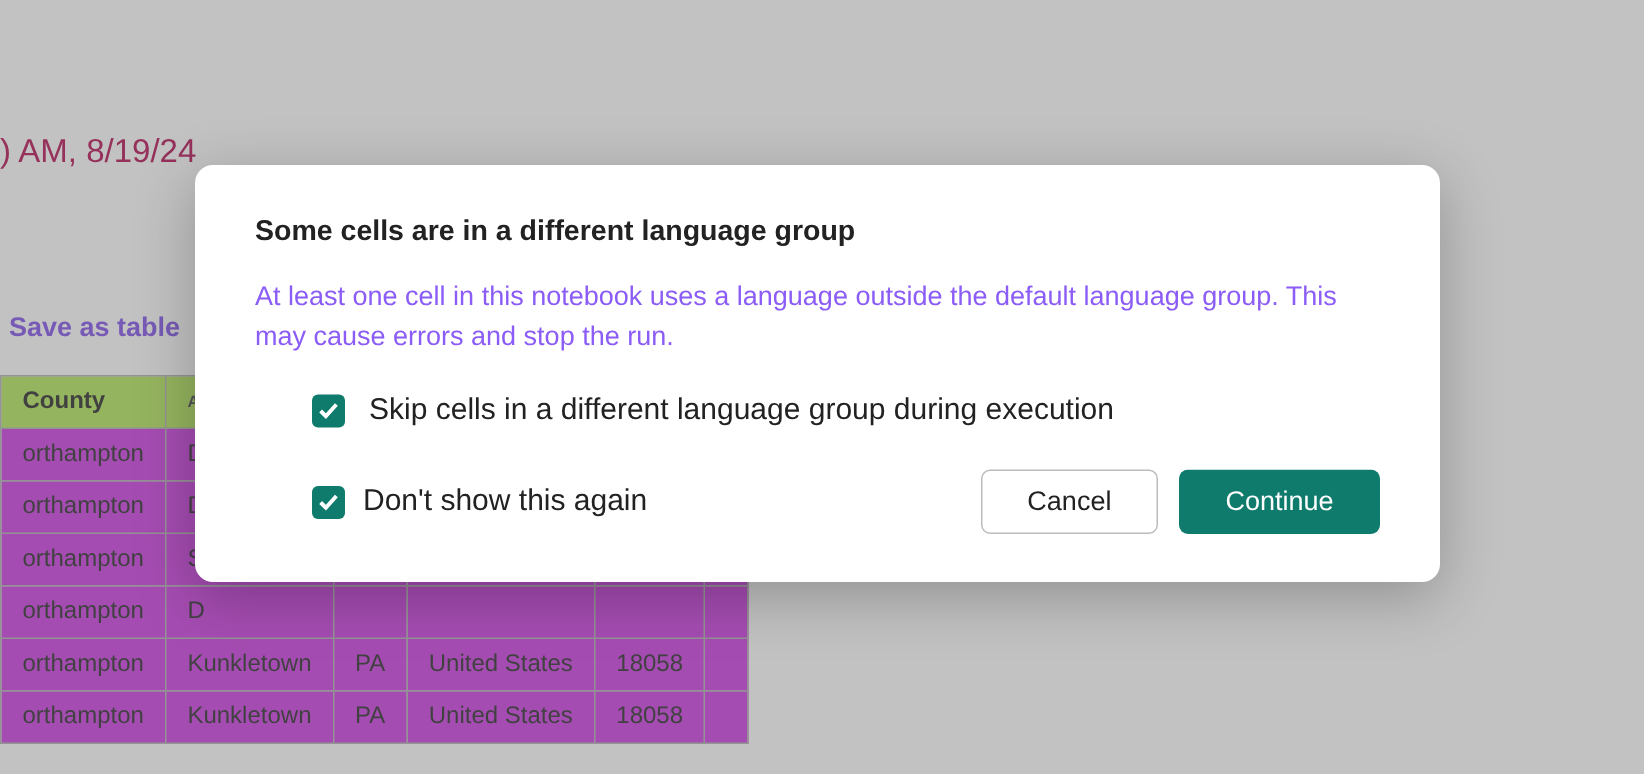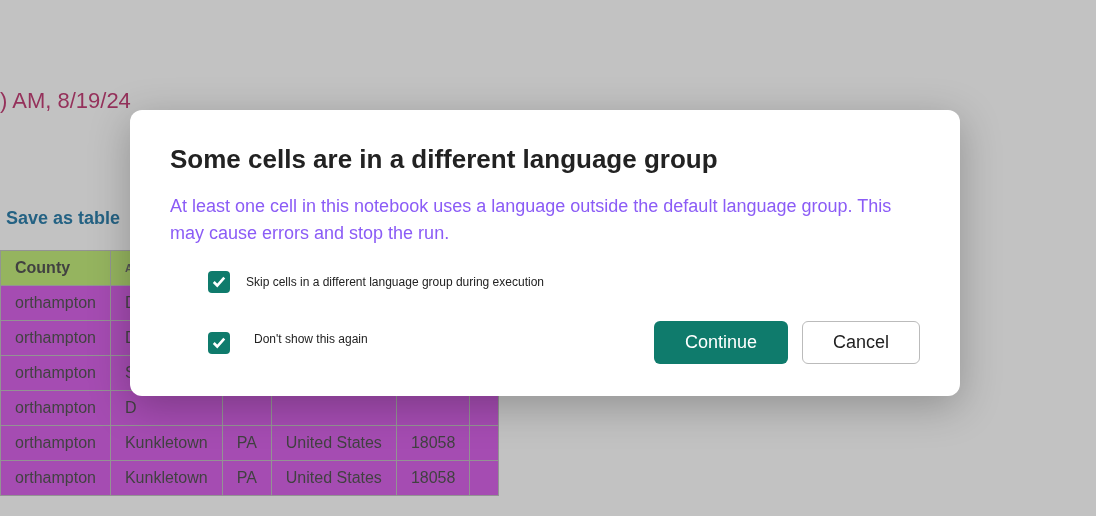--- a/index.html
+++ b/index.html
@@ -28,21 +28,21 @@
       position: absolute;
       top: 88px; left: 0px;
       font-size: 22px;
       color: #be185d;
     }
     .save-as-table {
       position: absolute;
       top: 208px; left: 6px;
       font-size: 18px;
       font-weight: 600;
-      color: #0369a1;
+      color: #8b5cf6;
     }
     .bg-table {
       position: absolute;
       top: 250px; left: 0;
       border-collapse: collapse;
       font-size: 16px;
       color: #333;
     }
     .bg-table th, .bg-table td {
       border: 1px solid #bbb;
@@ -62,21 +62,21 @@
       top: 110px;
       left: 130px;
       width: 830px;
       background: #fff;
       border-radius: 12px;
       box-shadow: 0 10px 40px rgba(0,0,0,0.25);
       padding: 34px 40px 32px 40px;
       z-index: 10;
     }
     .dialog-title {
-      font-size: 26px;
+      font-size: 19px;
       font-weight: 600;
       color: #222;
       margin-bottom: 18px;
     }
     .dialog-body {
       font-size: 18px;
       color: #8b5cf6;
       line-height: 1.5;
       margin-bottom: 24px;
       margin-top: 15px;
@@ -94,33 +94,33 @@
       border-radius: 4px;
       background: #0f7b6c;
       display: flex;
       align-items: center;
       justify-content: center;
       flex-shrink: 0;
       cursor: pointer;
     }
     .checkbox svg { width: 14px; height: 14px; stroke: #fff; stroke-width: 3; fill: none; }
     .checkbox-label {
-      font-size: 12px;
+      font-size: 20px;
       color: #222;
     }
     .footer-row {
       display: flex;
       align-items: center;
       justify-content: space-between;
       margin-top: 4px;
     }
     .footer-left {
       display: flex;
-      align-items: flex-start;
-      gap: 24px;
+      align-items: flex-end;
+      gap: 12px;
       padding-left: 38px;
     }
     .footer-right {
       display: flex;
       gap: 14px;
     }
     .btn {
       font-size: 18px;
       padding: 10px 30px;
       border-radius: 6px;
@@ -227,17 +227,17 @@
   <div class="footer-row">
     <div class="footer-left">
       <div class="checkbox">
         <svg viewBox="0 0 16 16">
             <polyline points="2,8 6,12 14,3"></polyline>
           </svg>
       </div>
       <span class="checkbox-label">Don't show this again</span>
     </div>
     <div class="footer-right">
+      <button class="btn btn-secondary">Cancel</button>
       <button class="btn btn-primary">Continue</button>
-      <button class="btn btn-secondary">Cancel</button>
     </div>
   </div>
 </div>
 
 </body></html>

